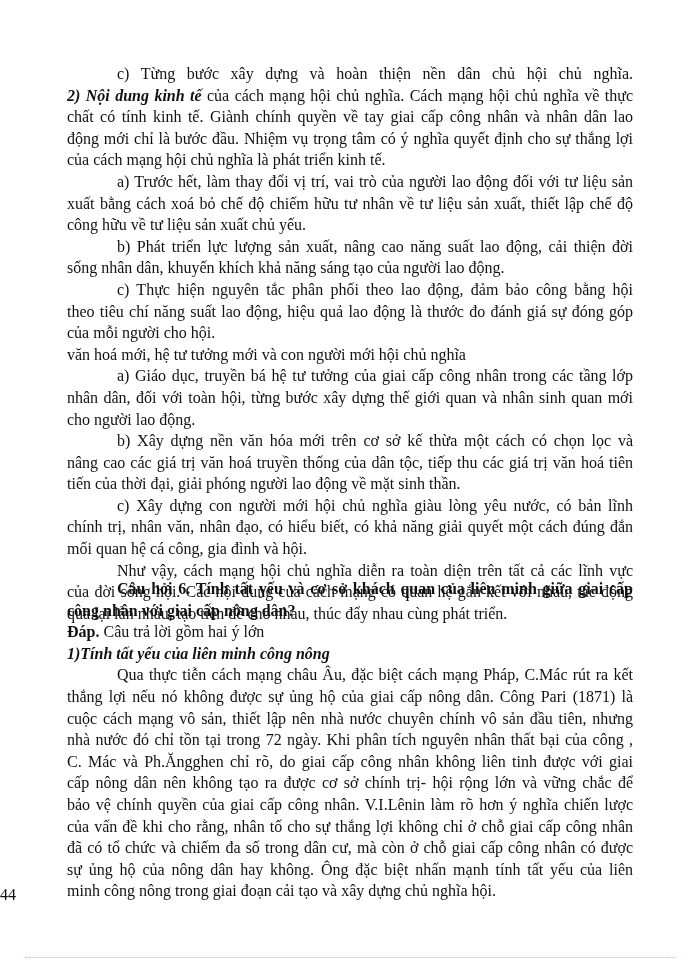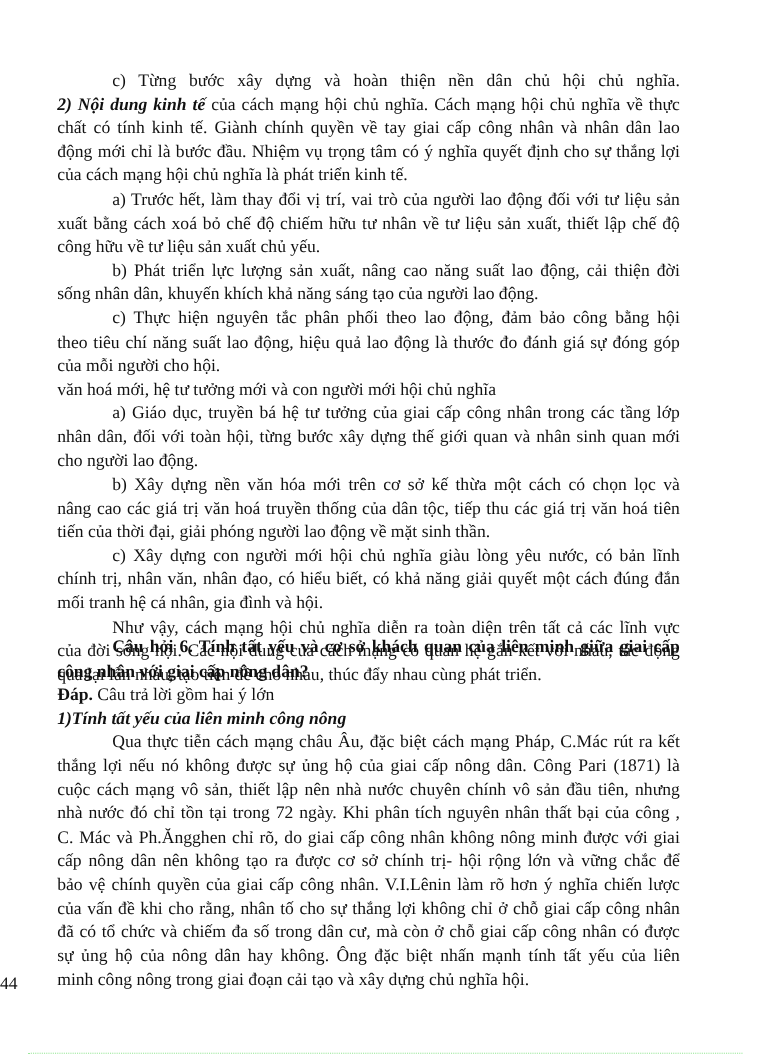--- a/index.html
+++ b/index.html
@@ -1,19 +1,19 @@
 <!DOCTYPE html>
 <html><head>
 <meta charset="utf-8">
 <style>
   html, body { margin:0; padding:0; background:#ffffff; }
   body { width:700px; height:960px; position:relative; overflow:hidden;
          font-family:"Liberation Serif", "DejaVu Serif", serif; color:#111; }
   .page { position:absolute; left:0; top:0; width:700px; height:960px; background:#fff; }
-  .text-block { position:absolute; left:52px; width:566px; }
+  .text-block { position:absolute; left:67px; width:566px; }
   .ln { display:block; height:21.6px; line-height:21.6px; font-size:16px;
         white-space:nowrap; text-align:justify; text-align-last:justify; }
   .ln.last { text-align-last:left; }
   .ln.ind { padding-left:50px; }
   .bi { font-weight:bold; font-style:italic; }
   .b { font-weight:bold; }
   .page-number { position:absolute; left:0; width:700px; top:886px; text-align:left;
                  font-size:16px; }
   .dotted-border { position:absolute; left:25px; width:650px; top:957px; height:0;
                    border-top:1px dotted #9be89b; }
@@ -39,37 +39,37 @@
       <span class="ln last"><span>của mỗi người cho  hội.</span></span>
       <span class="ln last"><span>văn hoá mới, hệ tư tưởng mới và con người mới  hội chủ nghĩa</span></span>
       <span class="ln ind"><span>a) Giáo dục, truyền bá hệ tư tưởng của giai cấp công nhân trong các tầng lớp</span></span>
       <span class="ln"><span>nhân dân, đối với toàn  hội, từng bước xây dựng thế giới quan và nhân sinh quan mới</span></span>
       <span class="ln last"><span>cho người lao động.</span></span>
       <span class="ln ind"><span>b) Xây dựng nền văn hóa mới trên cơ sở kế thừa một cách có chọn lọc và</span></span>
       <span class="ln"><span>nâng cao các giá trị văn hoá truyền thống của dân tộc, tiếp thu các giá trị văn hoá tiên</span></span>
       <span class="ln last"><span>tiến của thời đại, giải phóng người lao động về mặt sinh thần.</span></span>
       <span class="ln ind"><span>c) Xây dựng con người mới  hội chủ nghĩa giàu lòng yêu nước, có bản lĩnh</span></span>
       <span class="ln"><span>chính trị, nhân văn, nhân đạo, có hiểu biết, có khả năng giải quyết một cách đúng đắn</span></span>
-      <span class="ln last"><span>mối tranh hệ cá nhân, gia đình và  hội.</span></span>
+      <span class="ln last"><span>mối quan hệ cá công, gia đình và  hội.</span></span>
       <span class="ln ind"><span>Như vậy, cách mạng  hội chủ nghĩa diễn ra toàn diện trên tất cả các lĩnh vực</span></span>
       <span class="ln"><span>của đời sống  hội. Các nội dung của cách mạng có quan hệ gắn kết với nhau, tác động</span></span>
       <span class="ln last"><span>qua lại lẫn nhau, tạo tiền đề cho nhau, thúc đẩy nhau cùng phát triển.</span></span>
     </div>
 
   <div class="text-block" id="blockQ" style="top:578px;">
     <span class="ln b ind">Câu hỏi 6. Tính tất yếu và cơ sở khách quan của liên minh giữa giai cấp</span>
     <span class="ln b last">công nhân với giai cấp nông dân?</span>
     <span class="ln last"><span class="b">Đáp.</span><span> Câu trả lời gồm hai ý lớn</span></span>
     <span class="ln bi last">1)Tính tất yếu của liên minh công nông</span>
     <div id="blockB">
         <span class="ln ind"><span>Qua thực tiễn cách mạng châu Âu, đặc biệt cách mạng Pháp, C.Mác rút ra kết</span></span>
         <span class="ln"><span>thắng lợi nếu nó không được sự ủng hộ của giai cấp nông dân. Công  Pari (1871) là</span></span>
         <span class="ln"><span>cuộc cách mạng vô sản, thiết lập nên nhà nước chuyên chính vô sản đầu tiên, nhưng</span></span>
         <span class="ln"><span>nhà nước đó chỉ tồn tại trong 72 ngày. Khi phân tích nguyên nhân thất bại của công ,</span></span>
-        <span class="ln"><span>C. Mác và Ph.Ăngghen chỉ rõ, do giai cấp công nhân không nông minh được với giai</span></span>
+        <span class="ln"><span>C. Mác và Ph.Ăngghen chỉ rõ, do giai cấp công nhân không liên tinh được với giai</span></span>
         <span class="ln"><span>cấp nông dân nên không tạo ra được cơ sở chính trị-  hội rộng lớn và vững chắc để</span></span>
         <span class="ln"><span>bảo vệ chính quyền của giai cấp công nhân. V.I.Lênin làm rõ hơn ý nghĩa chiến lược</span></span>
         <span class="ln"><span>của vấn đề khi cho rằng, nhân tố cho sự thắng lợi không chỉ ở chỗ giai cấp công nhân</span></span>
         <span class="ln"><span>đã có tổ chức và chiếm đa số trong dân cư, mà còn ở chỗ giai cấp công nhân có được</span></span>
         <span class="ln"><span>sự ủng hộ của nông dân hay không. Ông đặc biệt nhấn mạnh tính tất yếu của liên</span></span>
         <span class="ln last"><span>minh công nông trong giai đoạn cải tạo và xây dựng chủ nghĩa  hội.</span></span>
       </div>
   </div>
 
   <div class="page-number">44</div>

